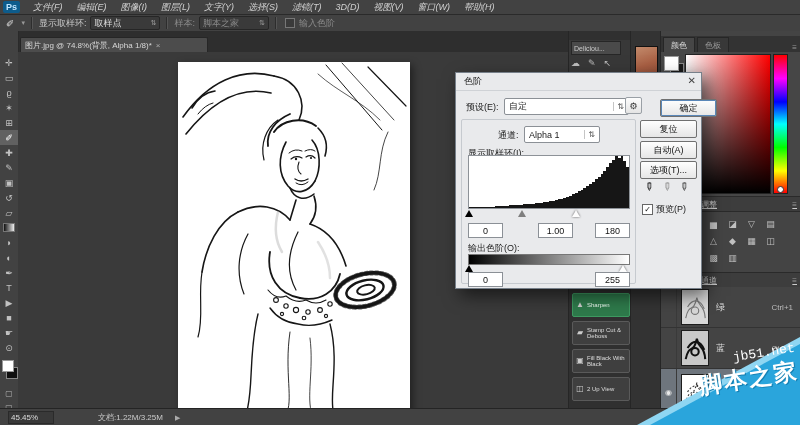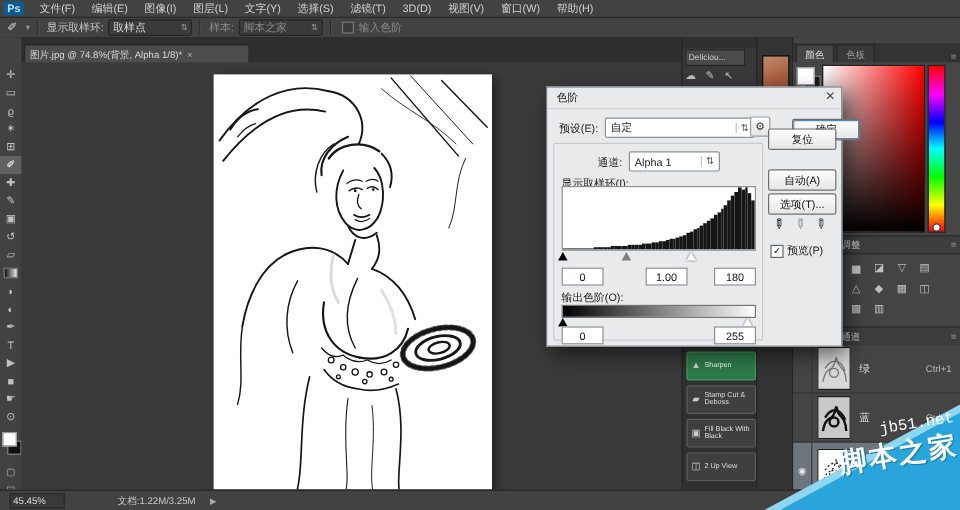--- a/index.html
+++ b/index.html
@@ -3,21 +3,21 @@
 <meta charset="utf-8">
 <style>
   html,body{margin:0;padding:0;background:#222;}
   #app{position:relative;width:800px;height:425px;overflow:hidden;
        font-family:"Liberation Sans","DejaVu Sans",sans-serif;
        background:#3a3a3a;color:#ccc;font-size:9px;-webkit-font-smoothing:antialiased;}
   .abs{position:absolute;}
   
   #menubar{left:0;top:0;width:800px;height:14px;background:#424242;border-bottom:1px solid #2a2a2a;display:flex;align-items:center;}
   #ps-logo{width:17px;height:12px;margin:0 6px 0 3px;background:#0d5c8c;color:#bfe6ff;font-weight:bold;font-size:9px;display:flex;align-items:center;justify-content:center;border-radius:2px;}
-  .menu-item{margin:0 7px;color:#cfcfcf;font-size:9px;white-space:nowrap;cursor:default;}
+  .menu-item{margin:0 7px;color:#cfcfcf;font-size:9px;white-space:nowrap;cursor:default;font-style:italic;}
   
   #optionsbar{left:0;top:15px;width:800px;height:16px;background:#424242;border-bottom:1px solid #242424;display:flex;align-items:center;}
   .opt-icon{color:#ddd;font-size:10px;margin:0 2px 0 6px;}
   .opt-sep{width:1px;height:12px;background:#2d2d2d;border-right:1px solid #555;margin:0 6px;}
   .opt-label{color:#c5c5c5;margin-right:4px;}
   .opt-label.dim,.opt-dim{color:#8a8a8a;}
   .dropdown{height:12px;background:#3a3a3a;border:1px solid #262626;border-radius:2px;display:flex;align-items:center;padding:0 3px;color:#ddd;min-width:62px;justify-content:space-between;}
   .dropdown.dim{color:#8a8a8a;}
   .dd-arrow{font-size:7px;color:#999;margin-left:5px;}
   .checkbox{width:8px;height:8px;border:1px solid #777;background:#3a3a3a;display:inline-block;margin:0 4px 0 2px;}
@@ -57,21 +57,21 @@
   .ptab.inactive{background:#383838;color:#999;}
   #color-tabs .pmenu{margin-left:auto;margin-right:4px;color:#999;font-size:8px;}
   #color-panel{position:absolute;left:0;top:21px;width:140px;height:144px;background:#464646;}
   #cp-fg{position:absolute;left:3px;top:4px;width:13px;height:13px;background:#fff;border:1px solid #999;z-index:2;}
   #cp-bg{position:absolute;left:9px;top:11px;width:12px;height:12px;background:#1a1a1a;border:1px solid #888;}
   #sat-square{position:absolute;left:24px;top:2px;width:84px;height:138px;border:1px solid #222;
     background:linear-gradient(to bottom,rgba(0,0,0,0) 0%,#000 100%),linear-gradient(to right,#fff 0%,#f00 100%);}
   #hue-bar{position:absolute;left:112px;top:2px;width:13px;height:138px;border:1px solid #222;
     background:linear-gradient(to bottom,#f00 0%,#f0f 17%,#00f 34%,#0ff 50%,#0f0 67%,#ff0 84%,#f00 100%);}
   #hue-marker{position:absolute;left:116px;top:134px;width:5px;height:5px;border-radius:50%;background:#fff;border:1px solid #333;}
-  .panel-header{position:absolute;left:0;width:140px;height:14px;background:#3d3d3d;border-top:1px solid #2a2a2a;border-bottom:1px solid #2a2a2a;color:#ccc;font-size:8px;display:flex;align-items:center;}
+  .panel-header{position:absolute;left:0;width:140px;height:14px;background:#3d3d3d;border-top:1px solid #2a2a2a;border-bottom:1px solid #2a2a2a;color:#ccc;font-size:8px;display:flex;align-items:center;text-decoration:underline;}
   .panel-header .ph-label{margin-left:40px;}
   .panel-header .pmenu{margin-left:auto;margin-right:4px;color:#999;}
   #adj-header{top:165px;}
   #adj-grid{position:absolute;left:24px;top:184px;width:104px;display:flex;flex-wrap:wrap;}
   .adj-icon{width:19px;height:17px;display:flex;align-items:center;justify-content:center;color:#c0c0c0;font-size:9px;cursor:pointer;}
   #ch-header{top:241px;}
   #channel-rows{position:absolute;left:0;top:256px;width:140px;}
   .ch-row{position:relative;width:140px;height:40px;border-bottom:1px solid #333;display:flex;align-items:center;background:#444;cursor:pointer;}
   .ch-row.selected{background:#6e757d;height:46px;color:#f2f2f2;}
   .ch-eye{width:15px;height:100%;border-right:1px solid #3a3a3a;display:flex;align-items:center;justify-content:center;color:#e8e8e8;font-size:8px;flex:none;}
@@ -512,21 +512,21 @@
     <span class="lv-field" style="left:139px;top:150px;">180</span>
 
     <span class="lv-label" style="left:12px;top:169px;">输出色阶(O):</span>
     <div id="out-grad"></div>
     <span class="tri" style="left:9px;top:192px;"></span>
     <span class="tri white" style="left:163px;top:192px;"></span>
     <span class="lv-field" style="left:12px;top:199px;">0</span>
     <span class="lv-field" style="left:139px;top:199px;">255</span>
 
     <span class="lv-btn default" style="top:26px;margin-left:20px;">确定</span>
-    <span class="lv-btn" style="top:34px;text-align:center;">复位</span>
+    <span class="lv-btn" style="top:47px;text-align:center;">复位</span>
     <span class="lv-btn" style="top:68px;">自动(A)</span>
     <span class="lv-btn" style="top:88px;">选项(T)...</span>
 
     <span id="lv-droppers">
       <span class="dropper" style="color:#000;">✐</span>
       <span class="dropper" style="color:#8c8c8c;">✐</span>
       <span class="dropper" style="color:#333;">✐</span>
     </span>
 
     <span id="lv-preview">

